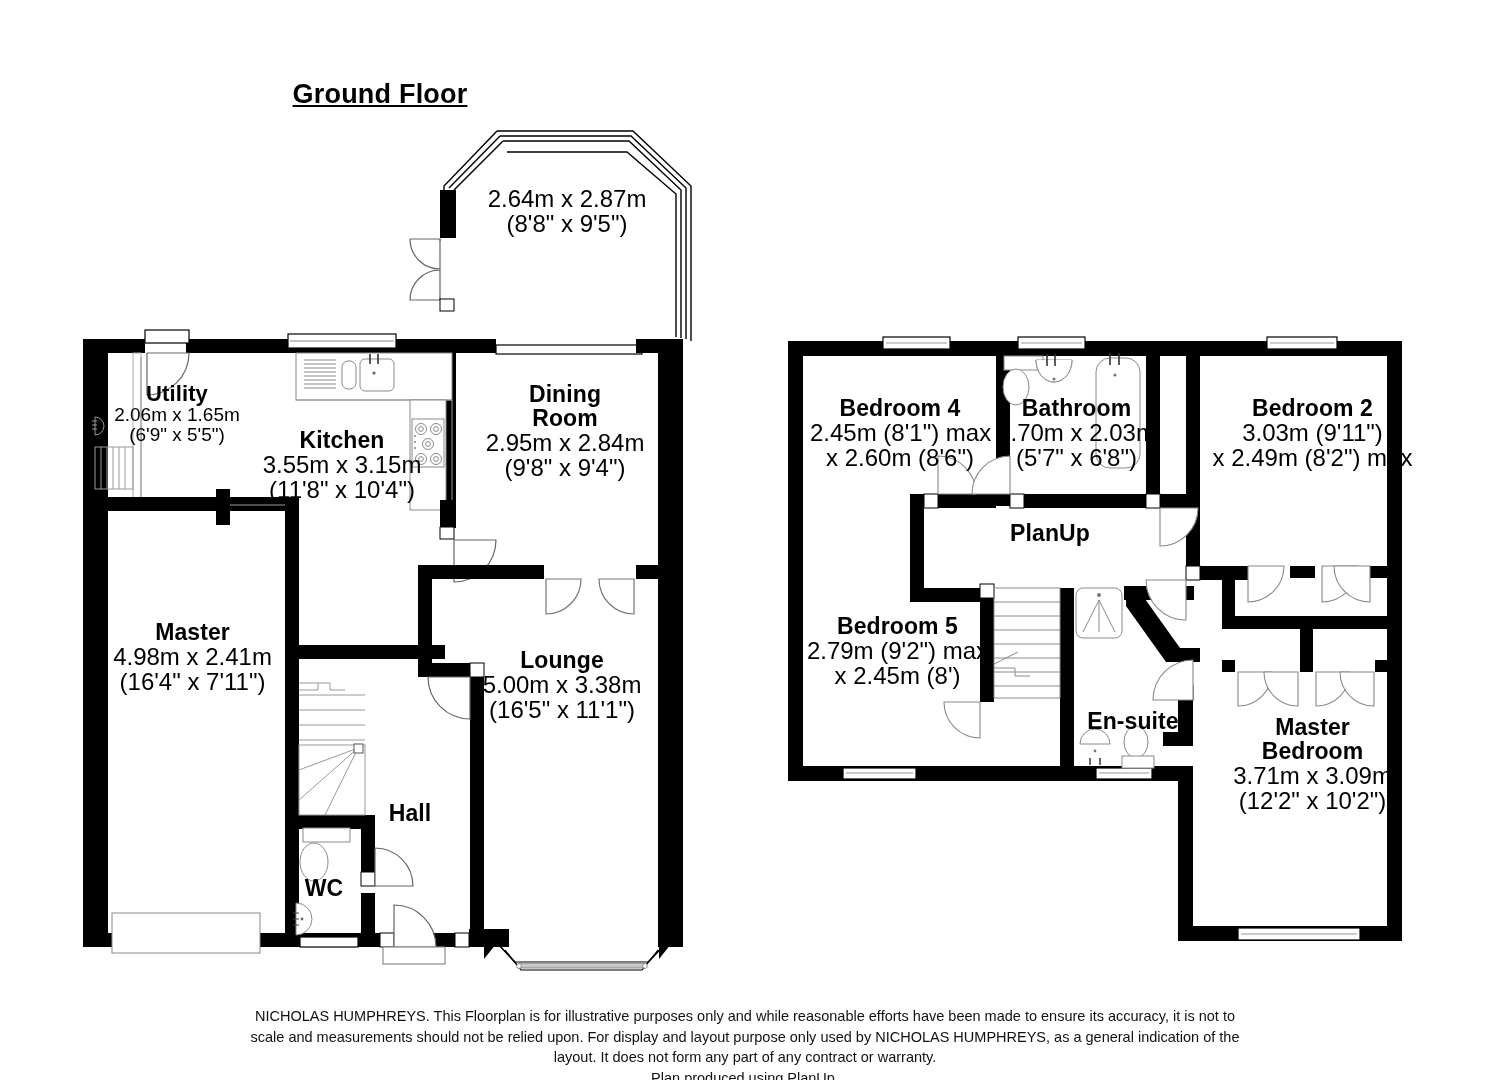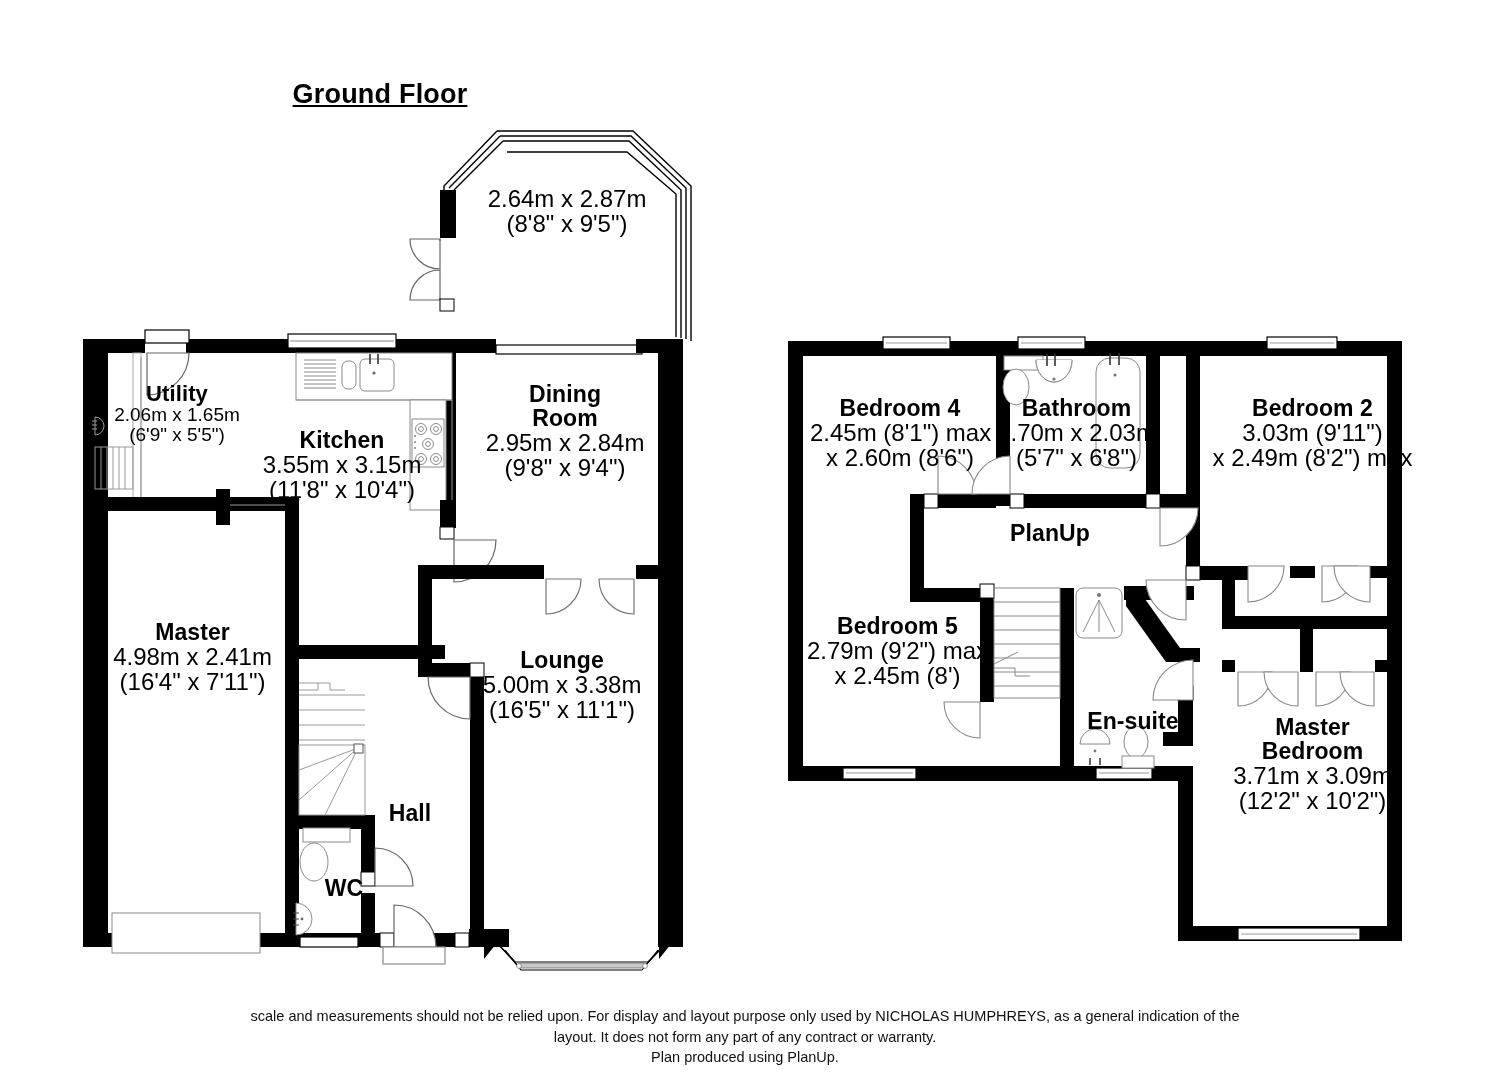--- a/index.html
+++ b/index.html
@@ -496,21 +496,21 @@
   <div class="room-label" id="lbl-lounge" style="left:462px; top:648px; width:200px;">
     <span class="rl-name">Lounge</span>
     <span class="rl-dim">5.00m x 3.38m</span>
     <span class="rl-dim">(16'5" x 11'1")</span>
   </div>
 
   <div class="room-label nameonly" id="lbl-hall" style="left:345px; top:801px; width:130px;">
     <span class="rl-name">Hall</span>
   </div>
 
-  <div class="room-label nameonly" id="lbl-wc" style="left:284px; top:876px; width:120px;">
+  <div class="room-label nameonly" id="lbl-wc" style="left:264px; top:876px; width:120px;">
     <span class="rl-name">WC</span>
   </div>
 
   <div class="room-label" id="lbl-bedroom4" style="left:810px; top:396px; width:180px;">
     <span class="rl-name">Bedroom 4</span>
     <span class="rl-dim">2.45m (8'1") max</span>
     <span class="rl-dim">x 2.60m (8'6")</span>
   </div>
 
   <div class="room-label" id="lbl-bathroom" style="left:989px; top:396px; width:175px;">
@@ -540,18 +540,19 @@
   </div>
 
   <div class="room-label" id="lbl-master" style="left:1215px; top:715px; width:195px;">
     <span class="rl-name">Master</span>
     <span class="rl-name">Bedroom</span>
     <span class="rl-dim">3.71m x 3.09m</span>
     <span class="rl-dim">(12'2" x 10'2")</span>
   </div>
 
   <div id="footer-note">
+    <span>NICHOLAS HUMPHREYS. This Floorplan is for illustrative purposes only and while reasonable efforts have been made to ensure its accuracy, it is not to</span>
     <span>scale and measurements should not be relied upon. For display and layout purpose only used by NICHOLAS HUMPHREYS, as a general indication of the</span>
     <span>layout. It does not form any part of any contract or warranty.</span>
     <span>Plan produced using PlanUp.</span>
   </div>
 
 </div>
 
 </body></html>

